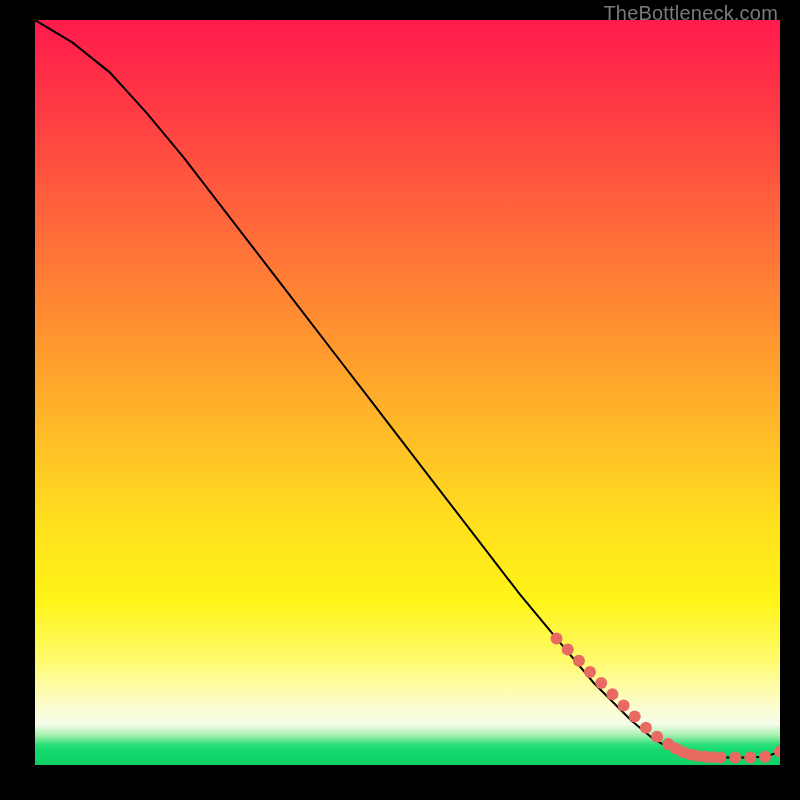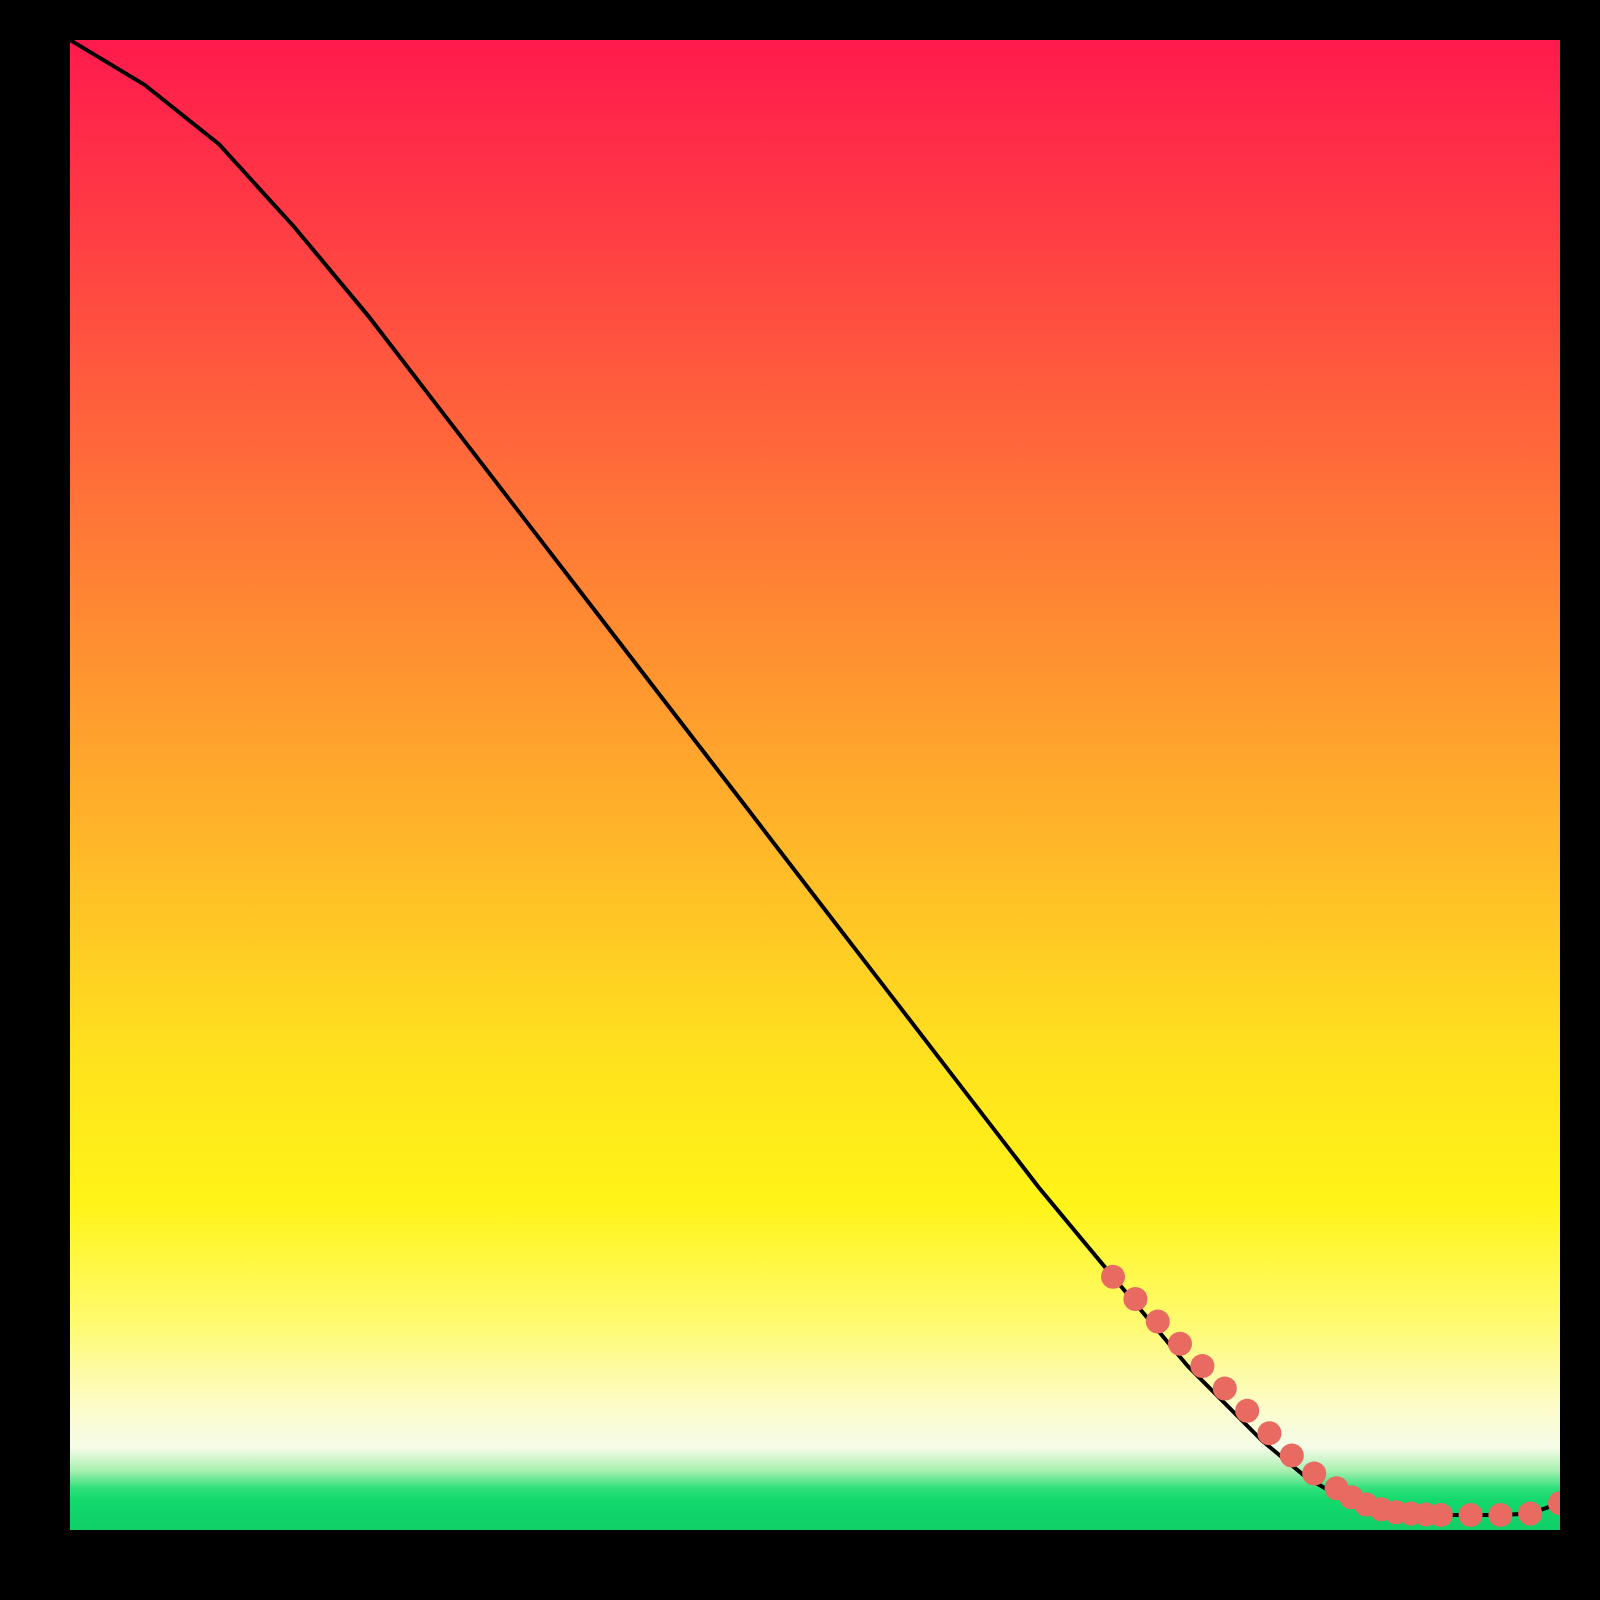--- a/index.html
+++ b/index.html
@@ -58,20 +58,21 @@
     font-size: 20px;
     font-weight: 500;
     letter-spacing: 0.2px;
     user-select: none;
   }
 </style>
 </head>
 <body>
 
 <div class="outer">
+  <div class="watermark">TheBottleneck.com</div>
   <div class="plot">
     <svg class="curve" viewBox="0 0 745 745" preserveAspectRatio="none">
       <g id="line-layer">
           <path d="M0.0 0.0 L37.3 22.4 L74.5 52.1 L111.8 93.1 L149.0 137.8 L186.3 186.3 L223.5 234.7 L260.8 283.1 L298.0 331.5 L335.3 379.9 L372.5 428.4 L409.8 476.8 L447.0 525.2 L484.3 573.6 L521.5 618.4 L558.8 663.0 L596.0 700.3 L618.4 718.9 L640.7 731.6 L655.6 736.1 L670.5 737.5 L685.4 737.5 L700.3 737.5 L715.2 737.5 L730.1 736.8 L745.0 731.6 " fill="none" stroke="#000000" stroke-width="2"></path>
         </g>
       <g id="dots-layer">
           <circle cx="521.5" cy="618.4" r="6" fill="#e86a61"></circle>
           <circle cx="532.7" cy="629.5" r="6" fill="#e86a61"></circle>
           <circle cx="543.9" cy="640.7" r="6" fill="#e86a61"></circle>
           <circle cx="555.0" cy="651.9" r="6" fill="#e86a61"></circle>

